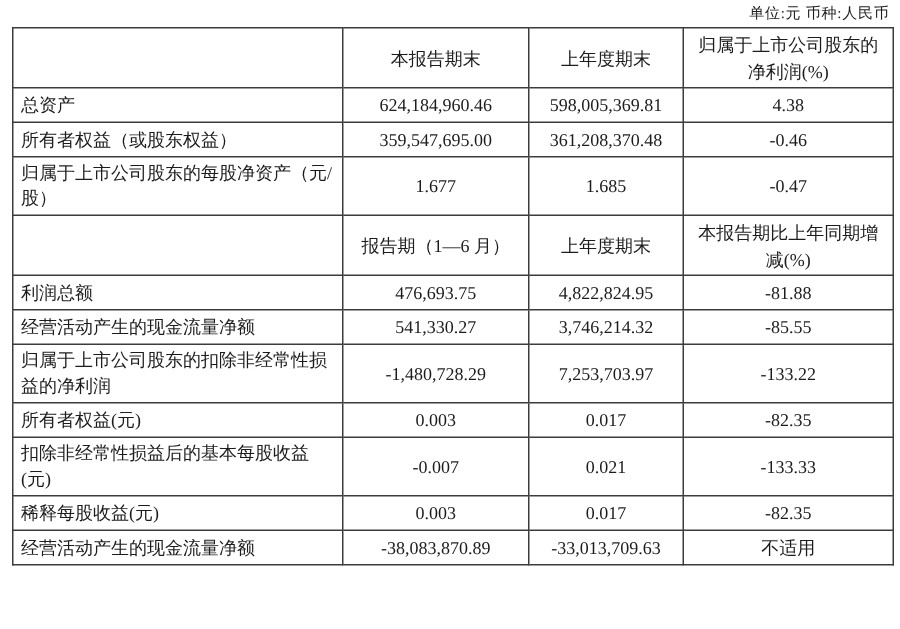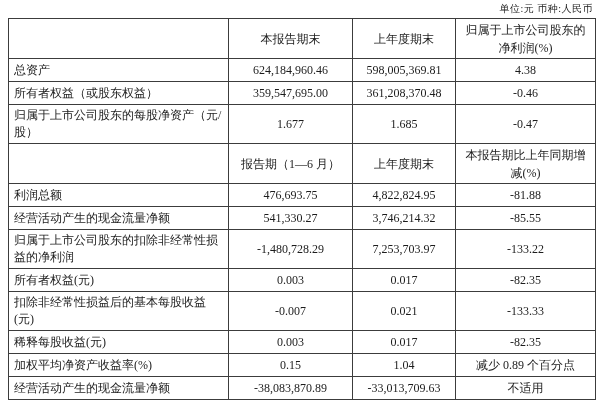--- a/index.html
+++ b/index.html
@@ -104,26 +104,20 @@
       <td class="num">0.021</td>
       <td class="num">-133.33</td>
     </tr>
     <tr class="r">
       <td class="lbl">稀释每股收益(元)</td>
       <td class="num">0.003</td>
       <td class="num">0.017</td>
       <td class="num">-82.35</td>
     </tr>
     <tr class="r">
-      <td class="lbl">加权平均净资产收益率(%)</td>
-      <td class="num">0.15</td>
-      <td class="num">1.04</td>
-      <td class="num">减少 0.89 个百分点</td>
-    </tr>
-    <tr class="r">
       <td class="lbl">经营活动产生的现金流量净额</td>
       <td class="num">-38,083,870.89</td>
       <td class="num">-33,013,709.63</td>
       <td class="num">不适用</td>
     </tr>
 
   </tbody>
 </table>
 
 </body></html>

